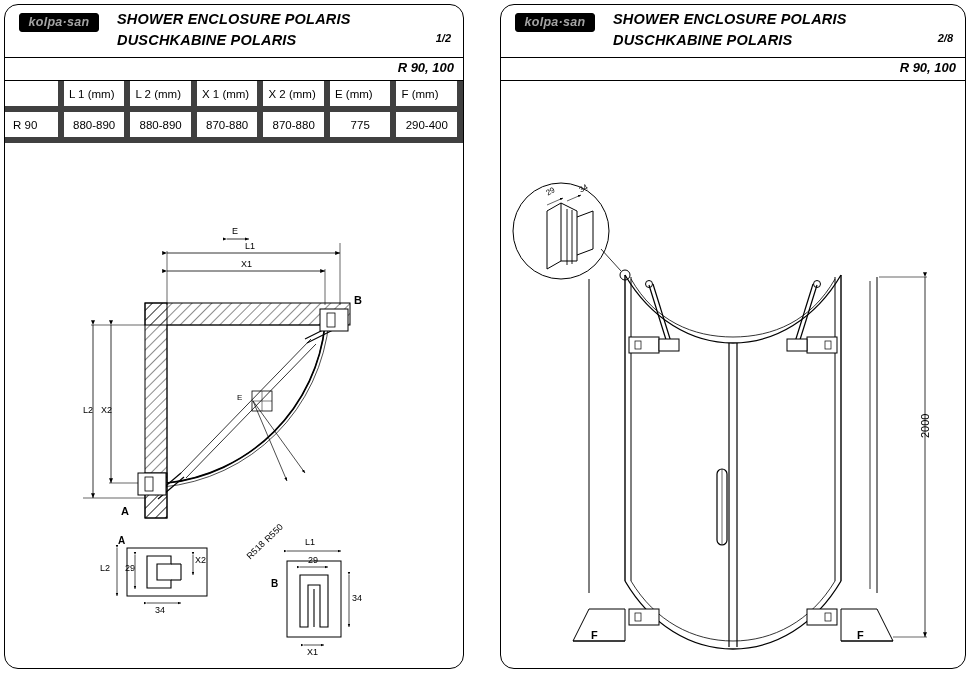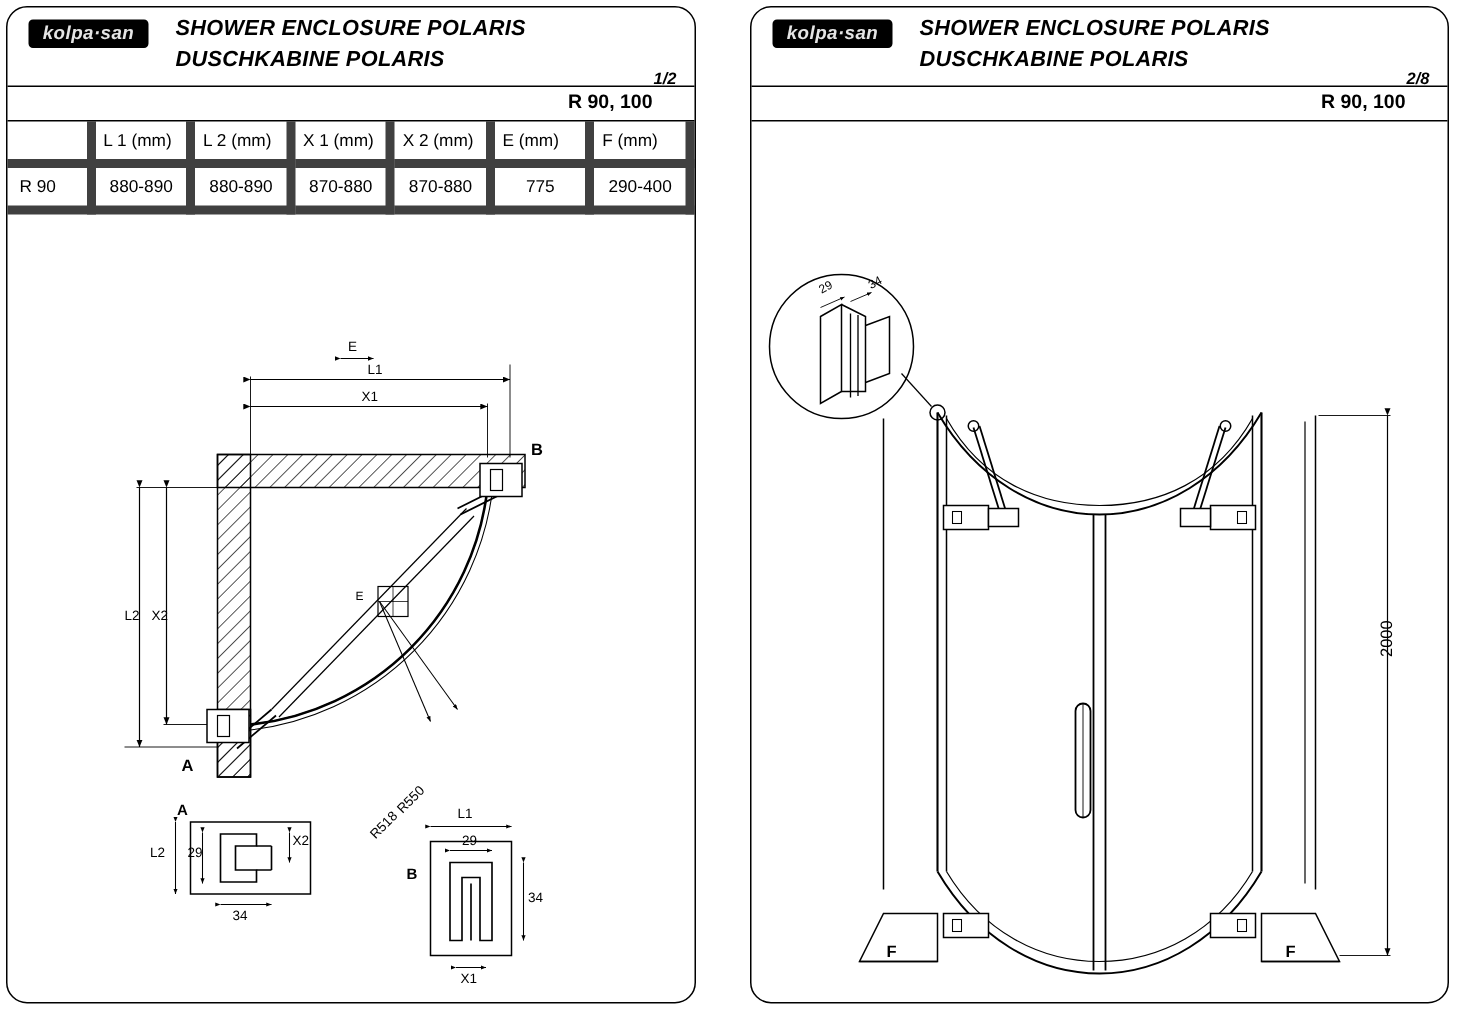--- a/index.html
+++ b/index.html
@@ -33,21 +33,21 @@
   }
   .logo {
     position: absolute;
     left: 14px;
     top: 8px;
     width: 78px;
     height: 17px;
     border: 1px solid #000;
     border-radius: 3px;
     background: #000;
-    color: #e5e5e5;
+    color: #a3a3a3;
     font-size: 12.5px;
     font-weight: bold;
     font-style: italic;
     letter-spacing: 0.3px;
     text-align: center;
     line-height: 17px;
   }
   .title-block {
     position: absolute;
     left: 112px;
@@ -58,33 +58,33 @@
     line-height: 21px;
     letter-spacing: 0.2px;
   }
   .page-num {
     position: absolute;
     right: 12px;
     top: 27px;
     font-size: 11px;
     font-style: italic;
     font-weight: bold;
-    margin-top: 15px;
   }
   .model-bar {
     position: relative;
     height: 22px;
     border-bottom: 1.3px solid #000;
   }
   .model-bar .model {
     position: absolute;
-    right: 28px;
+    right: 9px;
     top: 2px;
     font-size: 13px;
     font-weight: bold;
+    font-style: italic;
   }
 
   
   .tbl {
     border-collapse: collapse;
     width: 100%;
     font-size: 11.5px;
   }
   .tbl td, .tbl th {
     border: 6px solid #404040;

